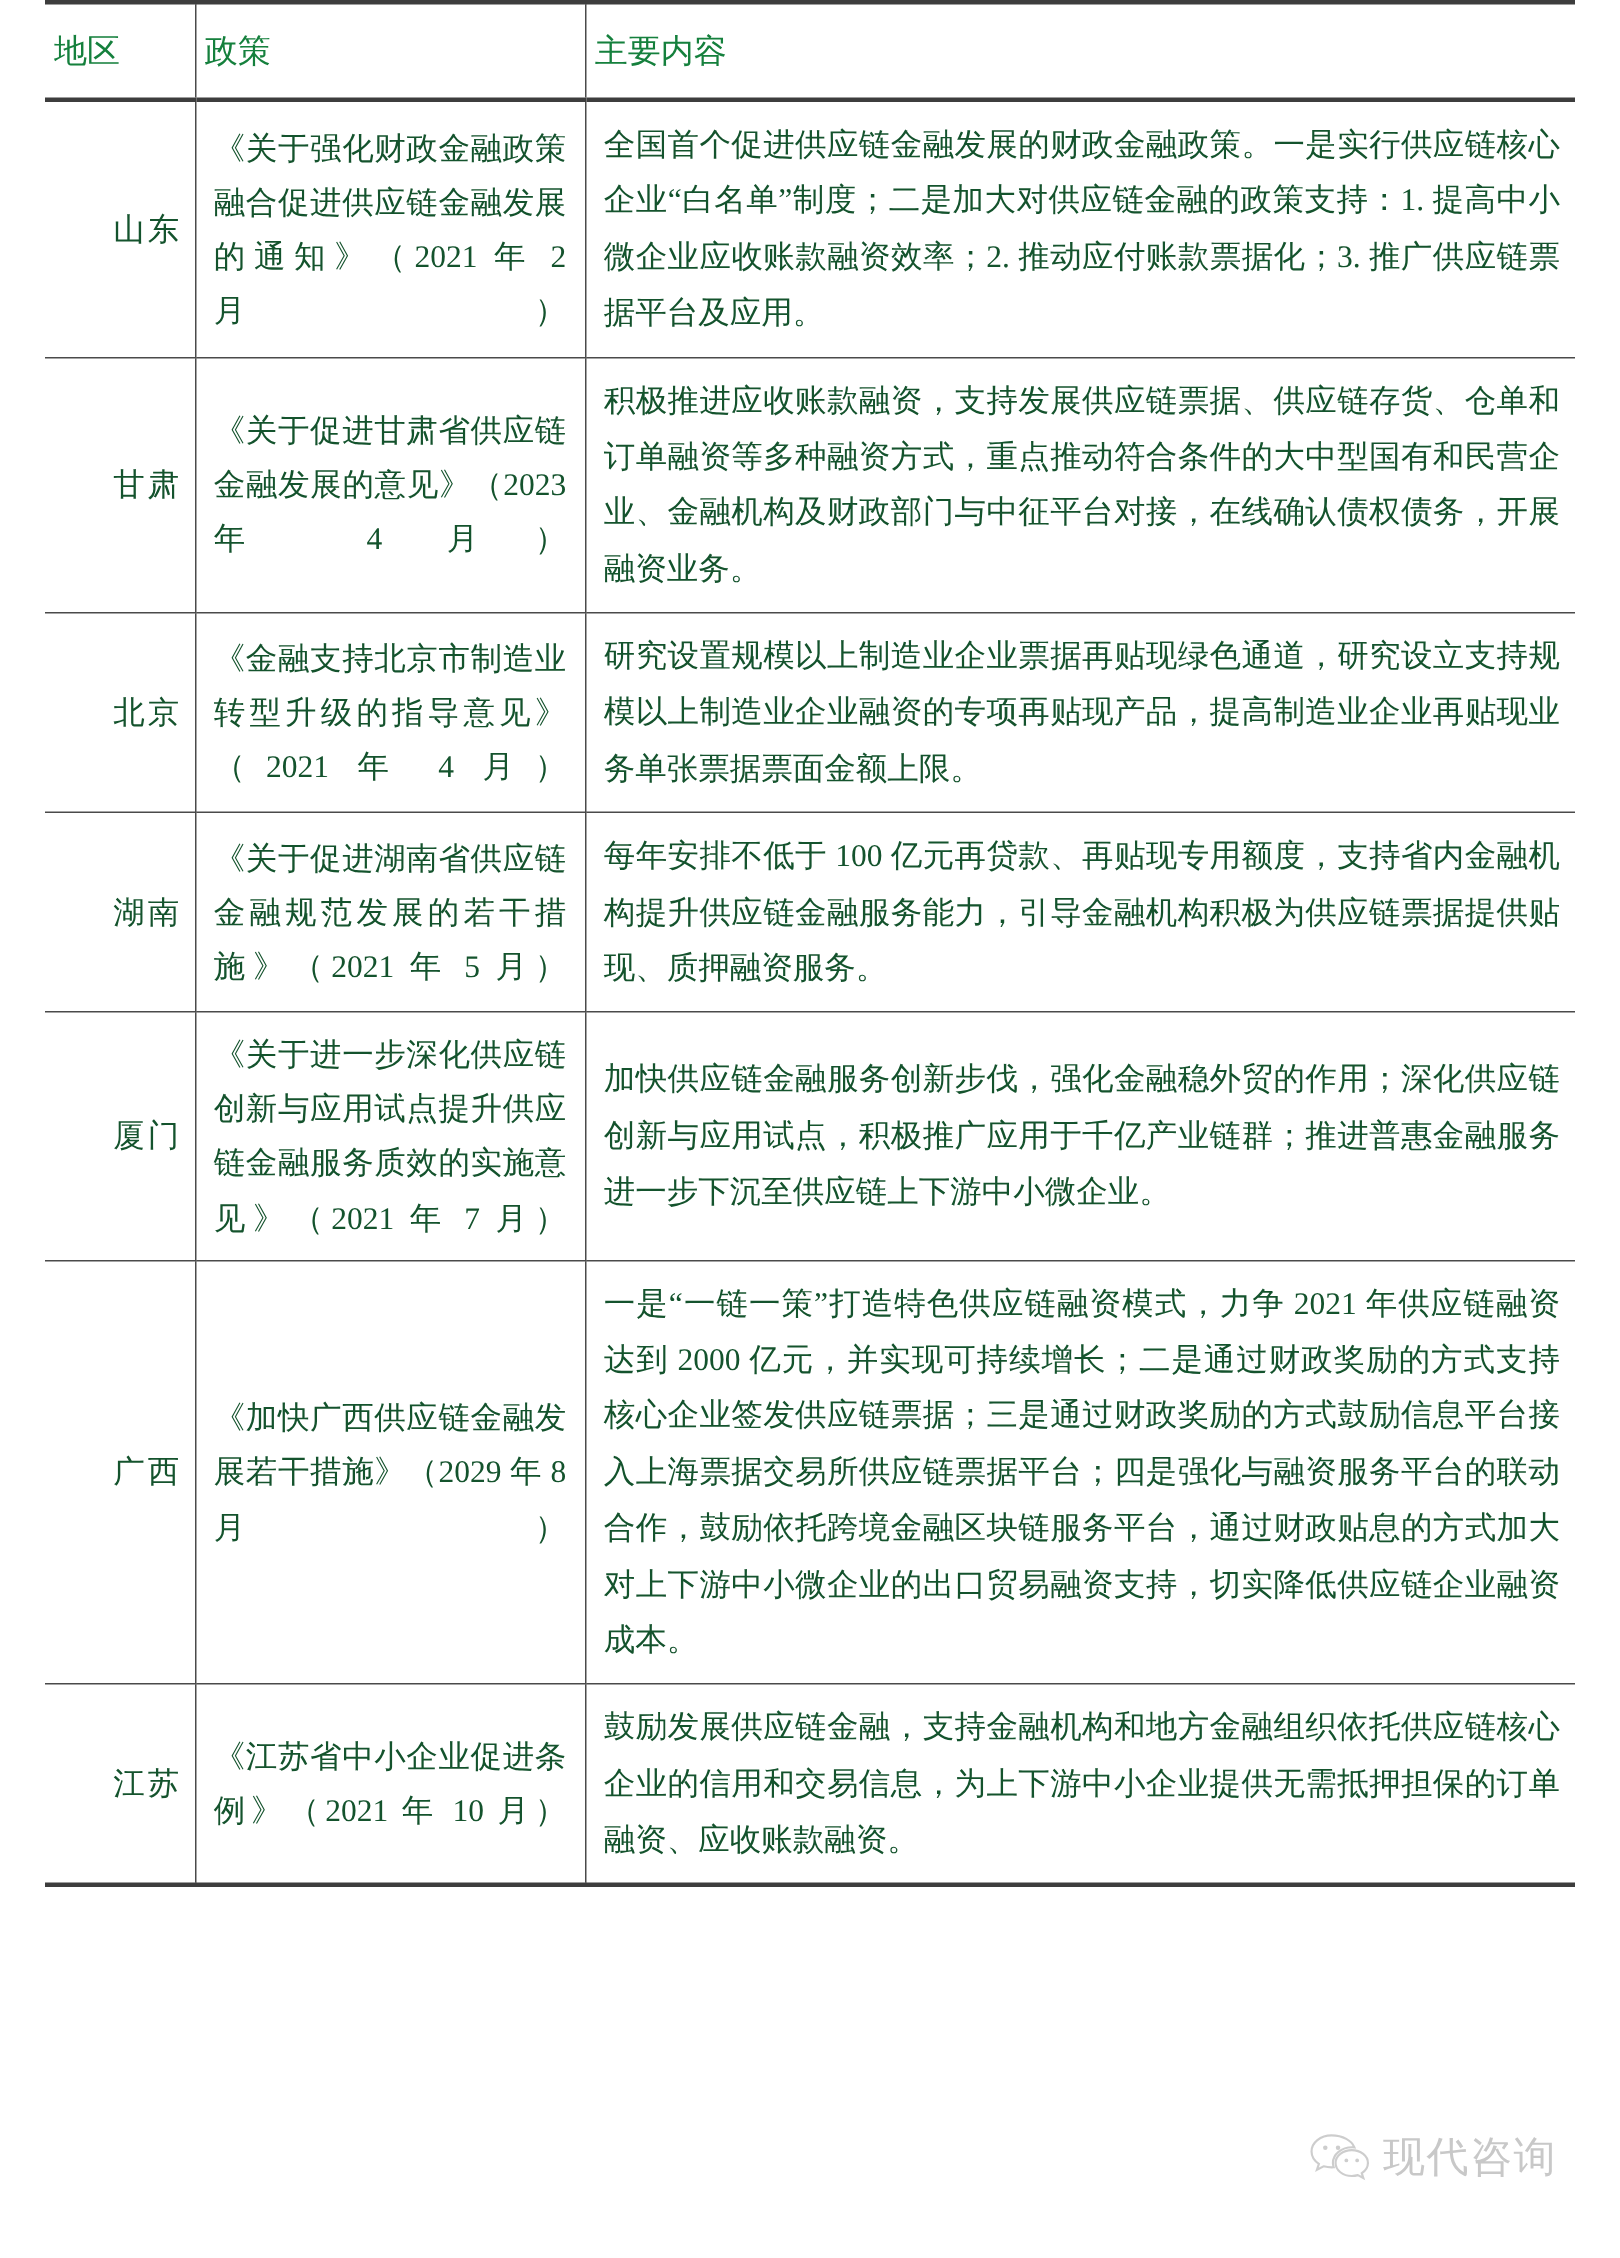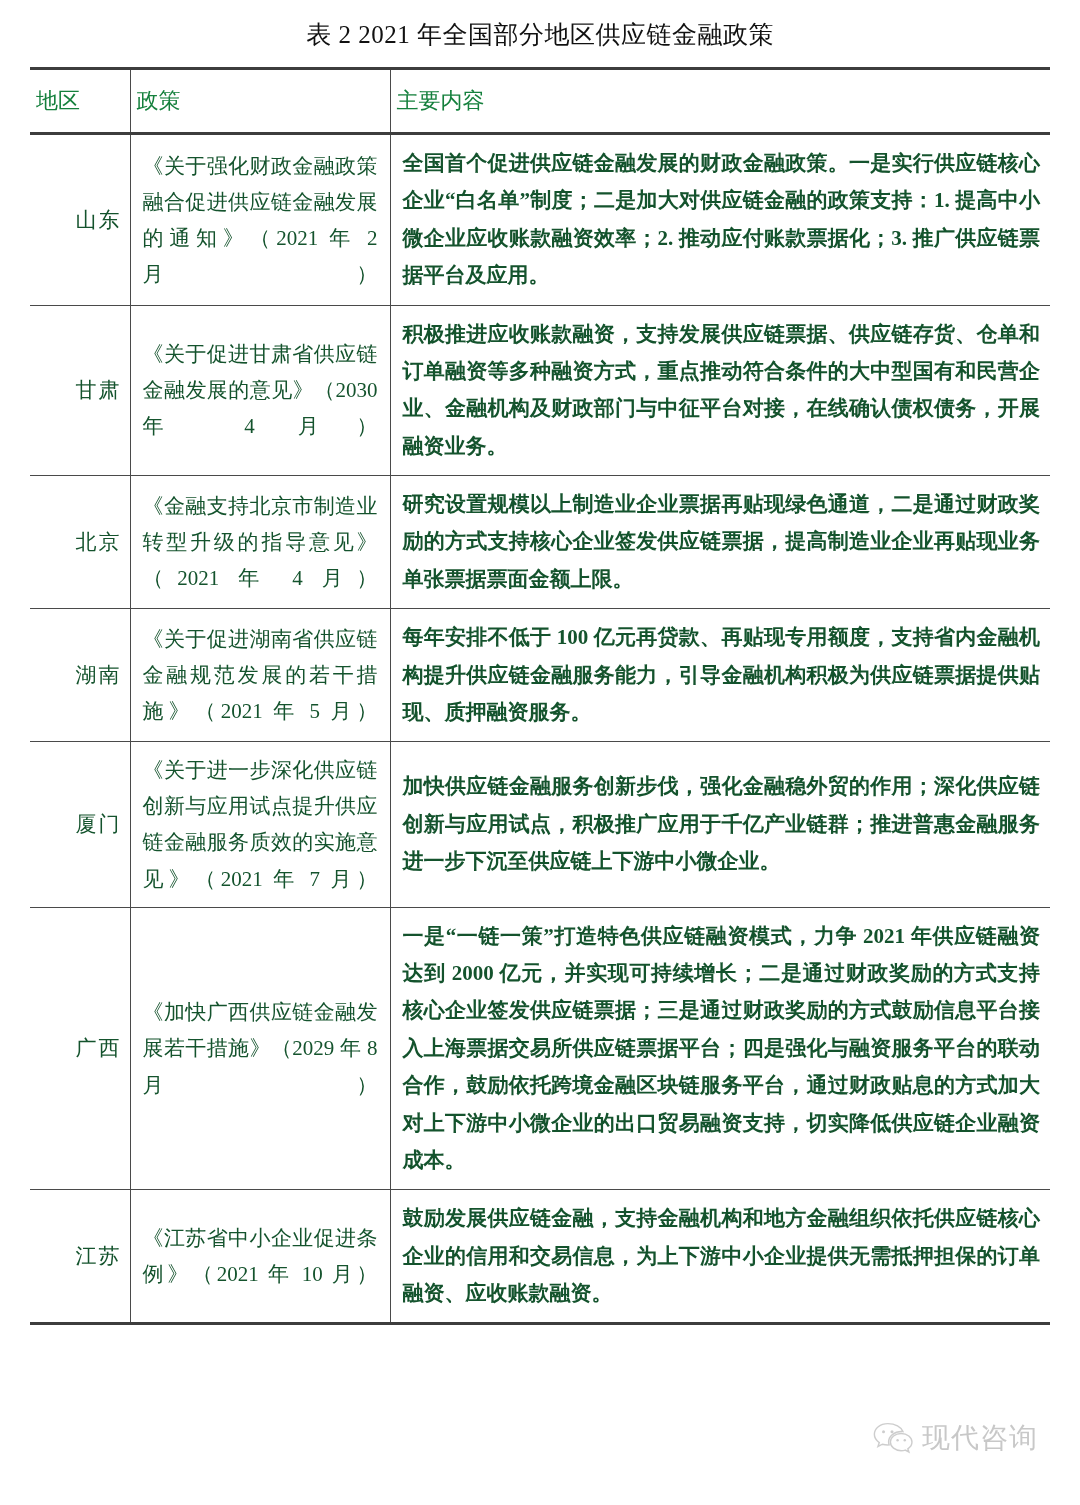--- a/index.html
+++ b/index.html
@@ -79,21 +79,20 @@
     padding-right: 12px;
     word-break: break-all;
   }
   td.content {
     text-align: justify;
     text-align-last: left;
     padding-left: 12px;
     padding-right: 10px;
     word-break: break-all;
     line-height: 1.78;
-    font-weight: bold;
   }
   
   .watermark {
     position: absolute;
     right: 42px;
     bottom: 48px;
     display: flex;
     align-items: center;
     gap: 8px;
     opacity: 0.42;
@@ -105,21 +104,20 @@
     letter-spacing: 1px;
     font-family: "Liberation Sans", sans-serif;
   }
   .wechat-icon { width: 42px; height: 34px; display: block; }
 </style>
 </head>
 <body>
 
 <div class="page">
 
-  <div class="table-title">表 2  2021 年全国部分地区供应链金融政策</div>
 
   <table class="policy-table">
     <colgroup>
       <col class="col-region">
       <col class="col-policy">
       <col class="col-content">
     </colgroup>
     <thead>
       <tr>
         <th class="sep-right">地区</th>
@@ -128,27 +126,27 @@
       </tr>
     </thead>
     <tbody>
         <tr>
           <td class="region">山东</td>
           <td class="policy">《关于强化财政金融政策融合促进供应链金融发展的通知》（2021 年 2 月）</td>
           <td class="content">全国首个促进供应链金融发展的财政金融政策。一是实行供应链核心企业“白名单”制度；二是加大对供应链金融的政策支持：1. 提高中小微企业应收账款融资效率；2. 推动应付账款票据化；3. 推广供应链票据平台及应用。</td>
         </tr>
         <tr>
           <td class="region">甘肃</td>
-          <td class="policy">《关于促进甘肃省供应链金融发展的意见》（2030 年 4 月）</td>
+          <td class="policy">《关于促进甘肃省供应链金融发展的意见》（2023 年 4 月）</td>
           <td class="content">积极推进应收账款融资，支持发展供应链票据、供应链存货、仓单和订单融资等多种融资方式，重点推动符合条件的大中型国有和民营企业、金融机构及财政部门与中征平台对接，在线确认债权债务，开展融资业务。</td>
         </tr>
         <tr>
           <td class="region">北京</td>
           <td class="policy">《金融支持北京市制造业转型升级的指导意见》（2021 年 4 月）</td>
-          <td class="content">研究设置规模以上制造业企业票据再贴现绿色通道，二是通过财政奖励的方式支持核心企业签发供应链票据，提高制造业企业再贴现业务单张票据票面金额上限。</td>
+          <td class="content">研究设置规模以上制造业企业票据再贴现绿色通道，研究设立支持规模以上制造业企业融资的专项再贴现产品，提高制造业企业再贴现业务单张票据票面金额上限。</td>
         </tr>
         <tr>
           <td class="region">湖南</td>
           <td class="policy">《关于促进湖南省供应链金融规范发展的若干措施》（2021 年 5 月）</td>
           <td class="content">每年安排不低于 100 亿元再贷款、再贴现专用额度，支持省内金融机构提升供应链金融服务能力，引导金融机构积极为供应链票据提供贴现、质押融资服务。</td>
         </tr>
         <tr>
           <td class="region">厦门</td>
           <td class="policy">《关于进一步深化供应链创新与应用试点提升供应链金融服务质效的实施意见》（2021 年 7 月）</td>
           <td class="content">加快供应链金融服务创新步伐，强化金融稳外贸的作用；深化供应链创新与应用试点，积极推广应用于千亿产业链群；推进普惠金融服务进一步下沉至供应链上下游中小微企业。</td>

